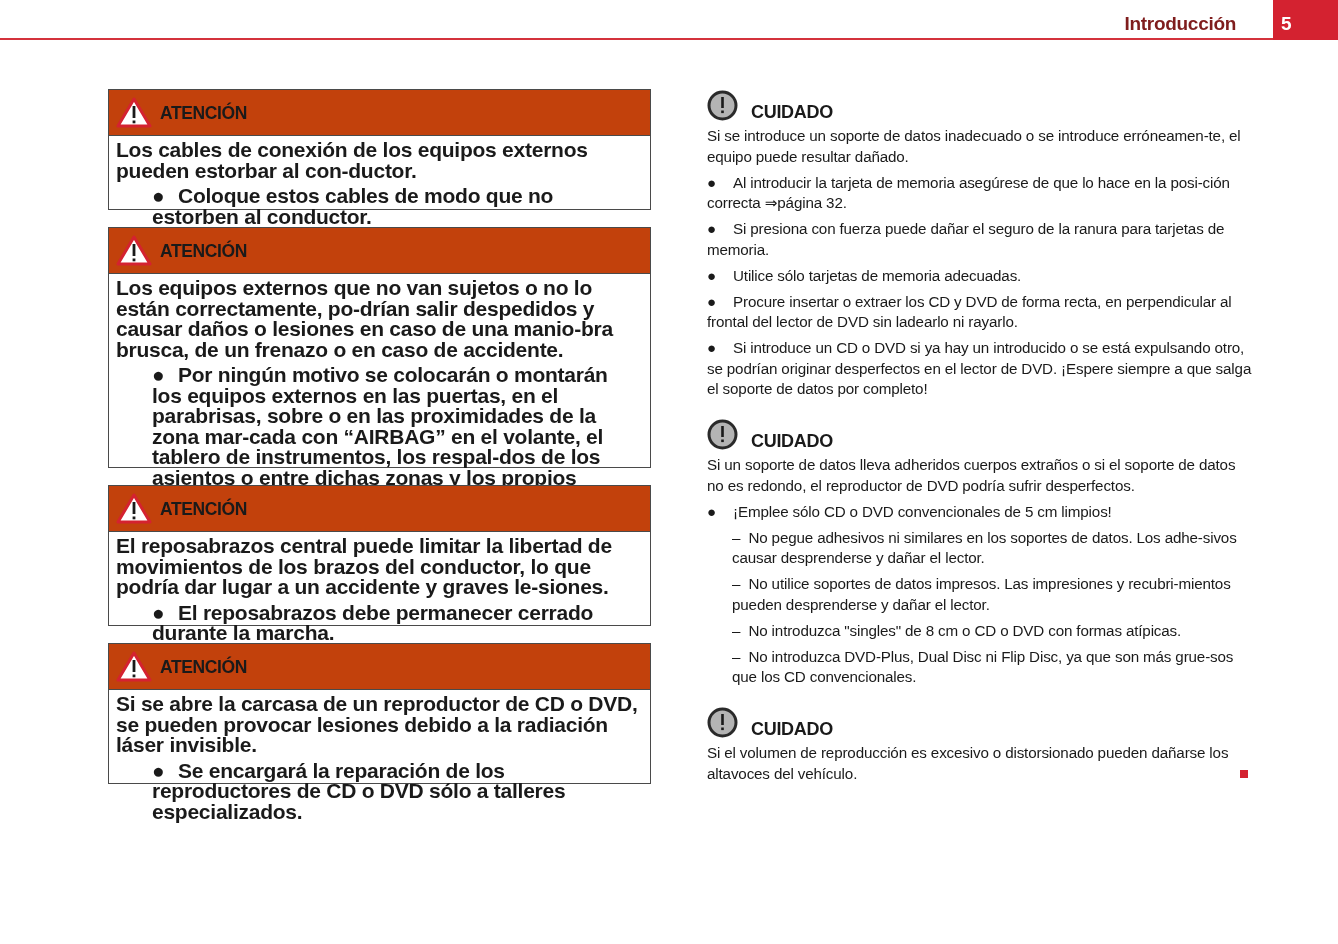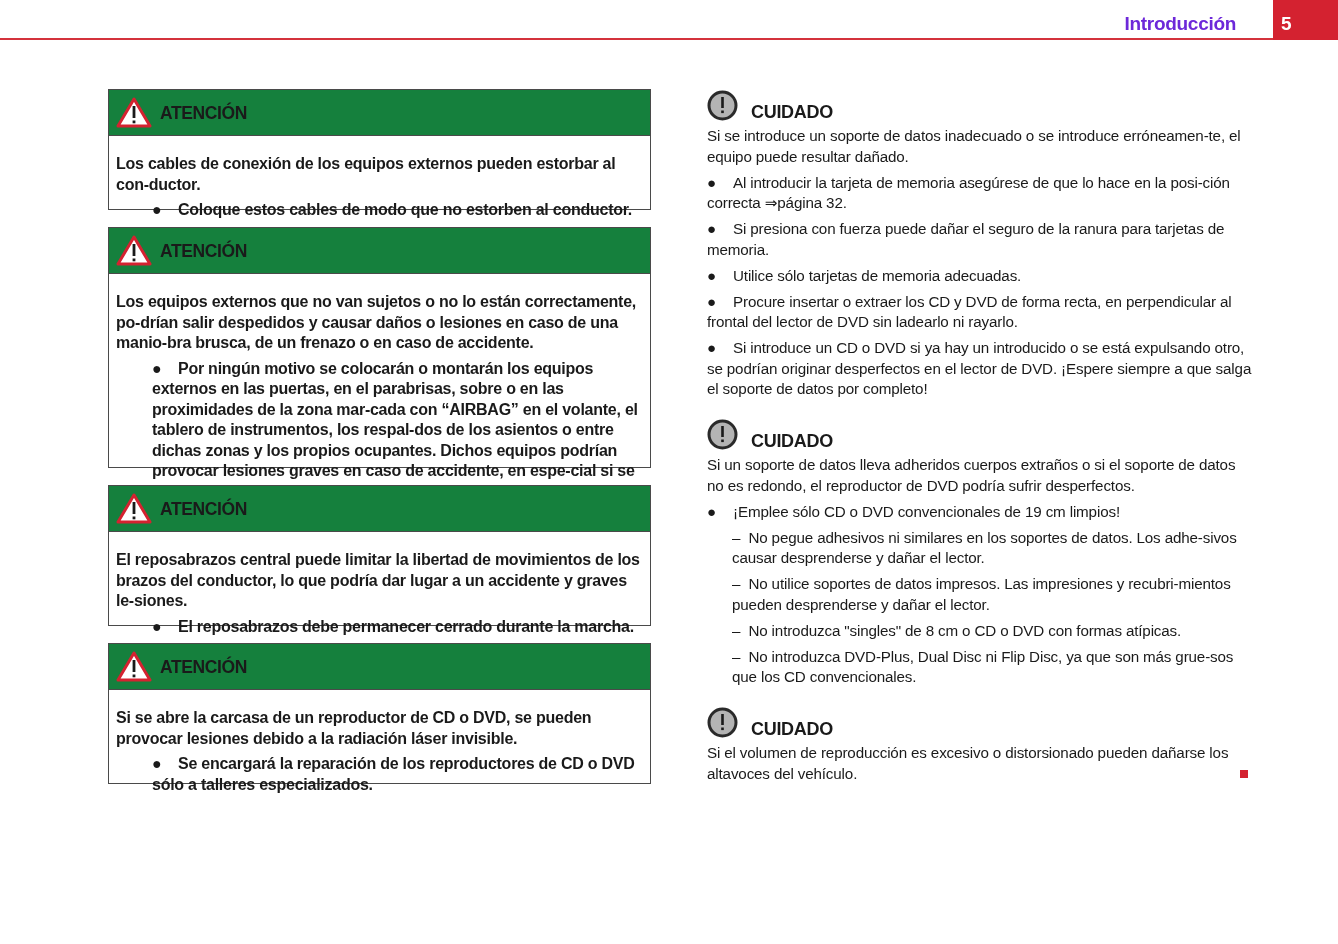--- a/index.html
+++ b/index.html
@@ -2,31 +2,31 @@
 <html><head>
 <meta charset="utf-8">
 <style>
   html, body { margin: 0; padding: 0; background: #ffffff; }
   body { width: 1338px; height: 944px; position: relative; overflow: hidden;
          font-family: "Liberation Sans", "DejaVu Sans", sans-serif; color: #1a1a1a; }
 
   
   .header-line { position: absolute; left: 0; top: 38px; width: 1338px; height: 2px; background: #d4323c; }
   .section-title { position: absolute; right: 102px; top: 13px; font-size: 19px; font-weight: bold;
-                   letter-spacing: -0.3px; color: #6d28d9; font-family: "Liberation Sans", sans-serif; }
+                   letter-spacing: -0.3px; color: #7f1d1d; font-family: "Liberation Sans", sans-serif; }
   .page-tab { position: absolute; left: 1273px; top: 0; width: 65px; height: 40px; background: #d42230; }
   .page-num { position: absolute; left: 1281px; top: 13px; font-size: 19px; font-weight: bold; color: #ffffff; }
 
   
   .warn { position: absolute; left: 108px; width: 541px; border: 1px solid #4a4a4a; background: #fff; }
-  .warn-head { height: 45px; background: #15803d; border-bottom: 1px solid #4a4a4a; position: relative; }
+  .warn-head { height: 45px; background: #c2410c; border-bottom: 1px solid #4a4a4a; position: relative; }
   .warn-icon { position: absolute; left: 7px; top: 6px; width: 36px; height: 32px; }
   .warn-title { position: absolute; left: 51px; top: 12px; font-size: 19px; font-weight: bold;
                 letter-spacing: -0.4px; transform: scaleX(0.92); transform-origin: left; }
-  .warn-body { padding: 18px 8px 6px 7px; font-size: 16px; font-weight: bold; line-height: 20.5px;
+  .warn-body { padding: 4px 8px 6px 7px; font-size: 21px; font-weight: bold; line-height: 20.5px;
                letter-spacing: -0.25px; }
   .warn-body p { margin: 0 0 5px 0; }
   .warn-body p:last-child { margin-bottom: 0; margin-left: 36px; }
   .bullet { display: inline-block; width: 26px; }
 
   
   .caut { position: absolute; left: 707px; width: 545px; font-size: 15.2px; line-height: 20.5px; letter-spacing: -0.15px; }
   .caut-head { position: relative; height: 36px; }
   .caut-icon { position: absolute; left: 0; top: 0; width: 31px; height: 31px; }
   .caut-title { position: absolute; left: 44px; top: 12px; font-size: 18px; font-weight: bold; letter-spacing: -0.3px; }
@@ -125,21 +125,21 @@
 </div>
 
 <div class="caut" style="top:419px;">
   <div class="caut-head">
     <svg class="caut-icon" viewBox="0 0 31 31">
         <use href="#circ"></use>
       </svg>
     <span class="caut-title">CUIDADO</span>
   </div>
   <p>Si un soporte de datos lleva adheridos cuerpos extraños o si el soporte de datos no es redondo, el reproductor de DVD podría sufrir desperfectos.</p>
-  <p><span class="bullet">●</span><span>¡Emplee sólo CD o DVD convencionales de 19 cm limpios!</span></p>
+  <p><span class="bullet">●</span><span>¡Emplee sólo CD o DVD convencionales de 5 cm limpios!</span></p>
   <p class="sub"><span>–</span>&nbsp;&nbsp;<span>No pegue adhesivos ni similares en los soportes de datos. Los adhe-sivos causar desprenderse y dañar el lector.</span></p>
   <p class="sub"><span>–</span>&nbsp;&nbsp;<span>No utilice soportes de datos impresos. Las impresiones y recubri-mientos pueden desprenderse y dañar el lector.</span></p>
   <p class="sub"><span>–</span>&nbsp;&nbsp;<span>No introduzca "singles" de 8 cm o CD o DVD con formas atípicas.</span></p>
   <p class="sub"><span>–</span>&nbsp;&nbsp;<span>No introduzca DVD-Plus, Dual Disc ni Flip Disc, ya que son más grue-sos que los CD convencionales.</span></p>
 </div>
 
 <div class="caut" style="top:707px;">
   <div class="caut-head">
     <svg class="caut-icon" viewBox="0 0 31 31">
         <use href="#circ"></use>

